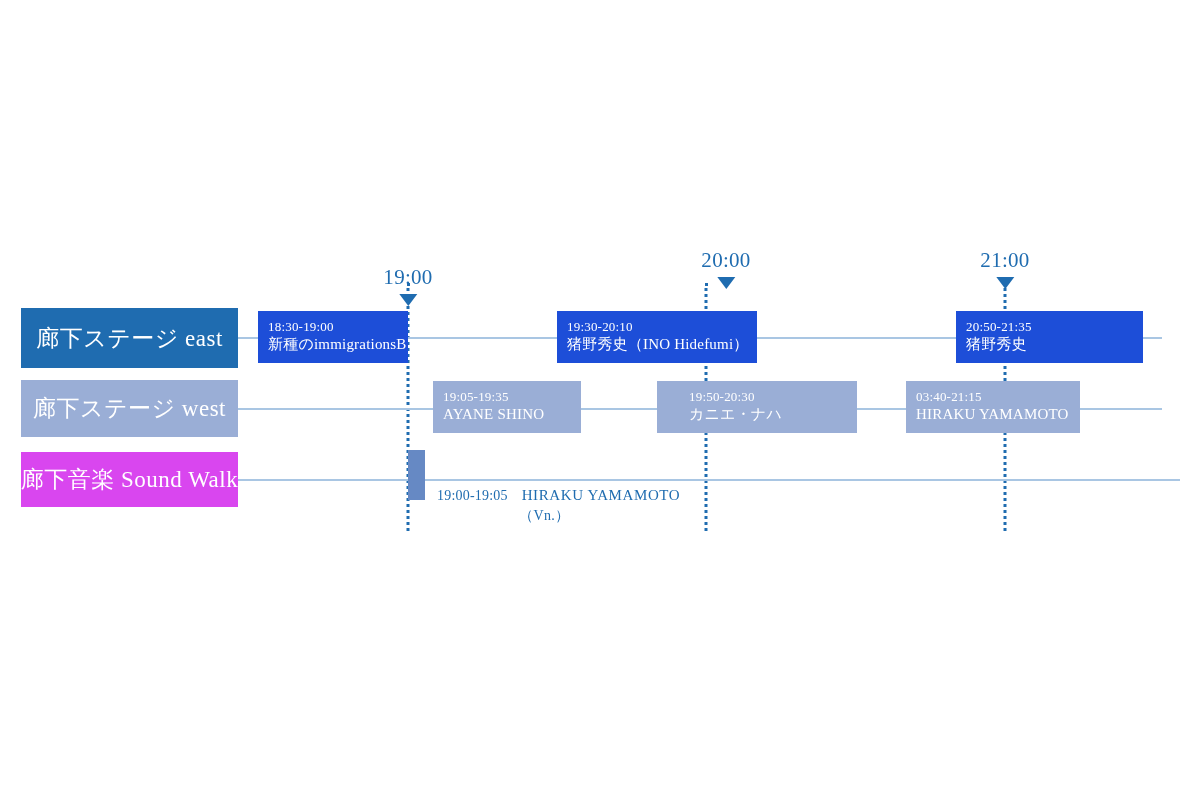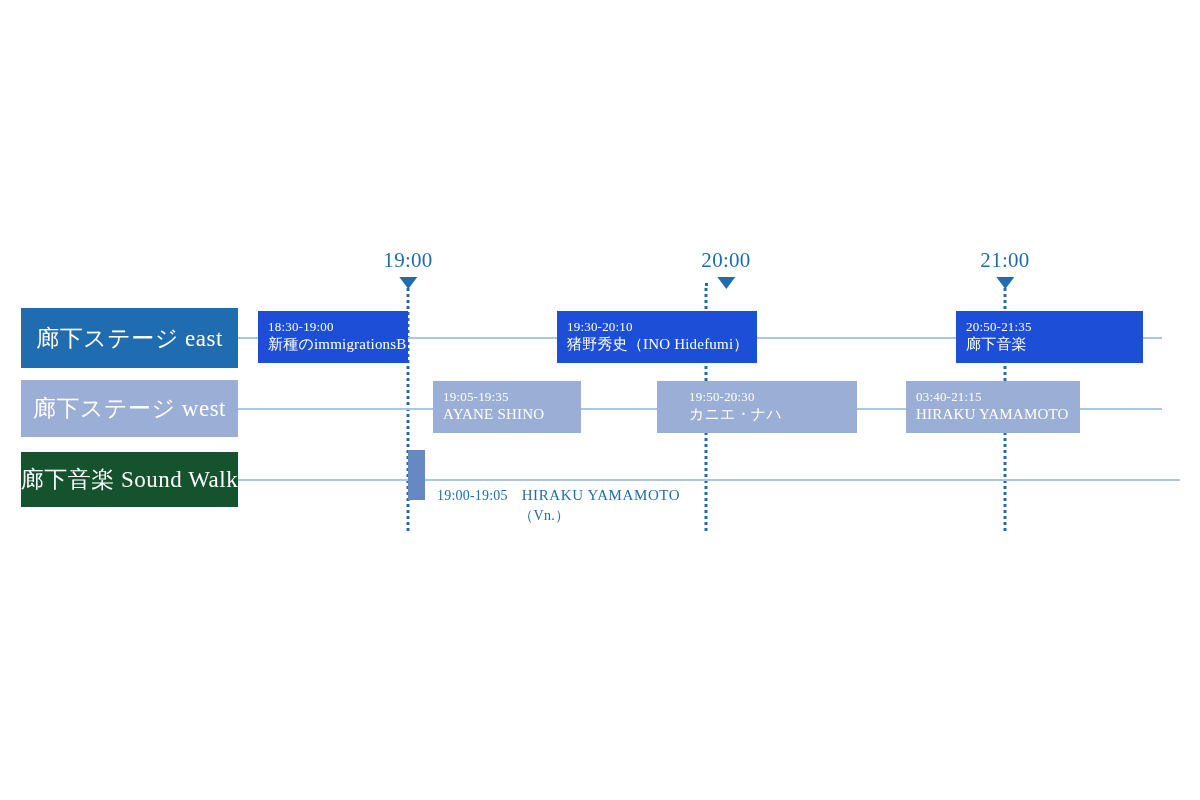--- a/index.html
+++ b/index.html
@@ -66,21 +66,21 @@
     display: flex;
     align-items: center;
     justify-content: center;
     color: #ffffff;
     font-size: 23px;
     letter-spacing: 0.5px;
     white-space: nowrap;
   }
   .row-label.east       { background: #1f6cb0; }
   .row-label.west       { background: #9aaed6; }
-  .row-label.soundwalk  { background: #14532d; }
+  .row-label.soundwalk  { background: #d946ef; }
 
   
   .block {
     position: absolute;
     color: #ffffff;
     box-sizing: border-box;
     padding: 8px 0 0 10px;
     overflow: hidden;
   }
   .block.dark  { background: #1d4ed8; }
@@ -125,21 +125,21 @@
     letter-spacing: 0.4px;
   }
 </style>
 </head>
 <body>
 
 <div id="timeline-canvas">
     <div class="guide-line" style="left: 408px; top: 283px; height: 248px;"></div>
     <div class="guide-line" style="left: 706px; top: 283px; height: 248px;"></div>
     <div class="guide-line" style="left: 1005px; top: 283px; height: 248px;"></div>
-    <div class="time-marker" style="left: 408px; top: 250px;">
+    <div class="time-marker" style="left: 408px; top: 267px;">
       <span class="time-marker-label">19:00</span>
       <div class="time-marker-arrow"></div>
     </div>
     <div class="time-marker" style="left: 706px; top: 250px; margin-left: 20px;">
       <span class="time-marker-label">20:00</span>
       <div class="time-marker-arrow"></div>
     </div>
     <div class="time-marker" style="left: 1005px; top: 250px;">
       <span class="time-marker-label">21:00</span>
       <div class="time-marker-arrow"></div>
@@ -151,21 +151,21 @@
     <div class="block dark" style="left: 258px; top: 311px; width: 150px; height: 52px;">
       <span class="block-time">18:30-19:00</span>
       <span class="block-title">新種のimmigrationsB</span>
     </div>
     <div class="block dark" style="left: 557px; top: 311px; width: 200px; height: 52px;">
       <span class="block-time">19:30-20:10</span>
       <span class="block-title">猪野秀史（INO Hidefumi）</span>
     </div>
     <div class="block dark" style="left: 956px; top: 311px; width: 187px; height: 52px;">
       <span class="block-time">20:50-21:35</span>
-      <span class="block-title">廊下音楽</span>
+      <span class="block-title">猪野秀史</span>
     </div>
     <div class="row-line" style="left: 238px; top: 408px; width: 924px;"></div>
     <div class="row-label west" style="left: 21px; top: 380px; width: 217px; height: 57px;">
       <span>廊下ステージ west</span>
     </div>
     <div class="block light" style="left: 433px; top: 381px; width: 148px; height: 52px;">
       <span class="block-time">19:05-19:35</span>
       <span class="block-title">AYANE SHINO</span>
     </div>
     <div class="block light" style="left: 657px; top: 381px; width: 200px; height: 52px; padding-left: 32px;">

